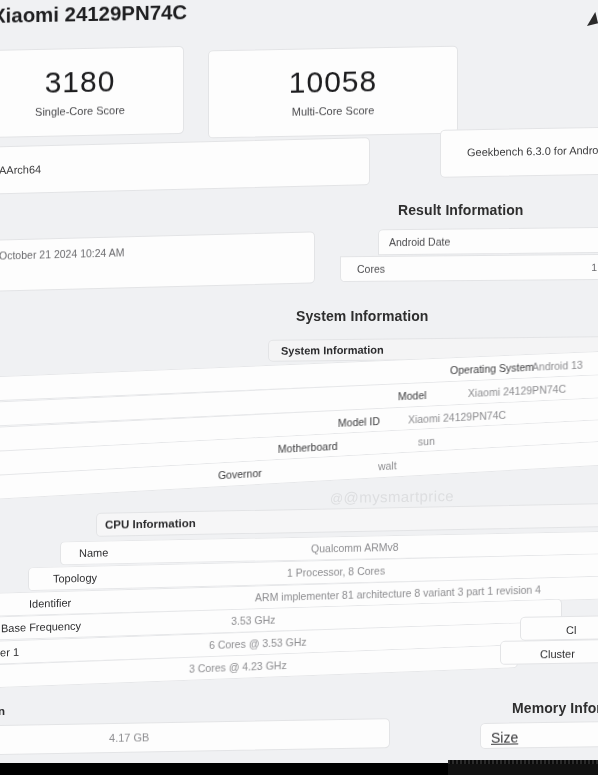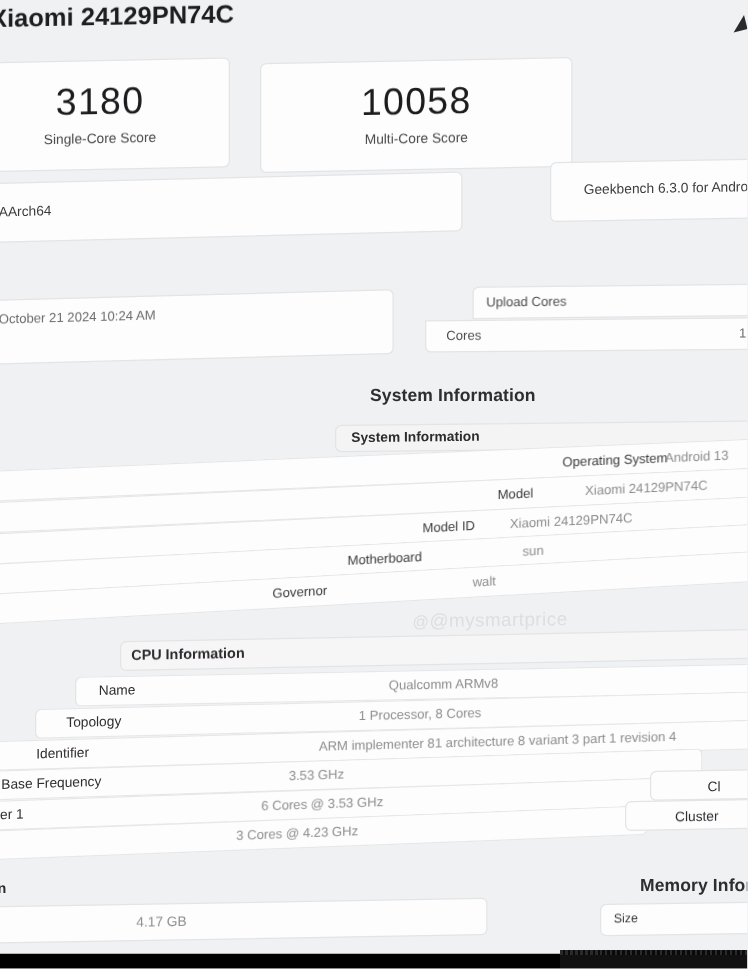--- a/index.html
+++ b/index.html
@@ -160,21 +160,21 @@
   #clip-card-a { left: 520px; top: 616px; width: 90px; height: 24px;
     transform: skewY(-1deg); }
   #clip-card-b { left: 500px; top: 640px; width: 110px; height: 24px;
     transform: skewY(-1deg); }
 
   
   #mem-title { left: 512px; top: 700px; }
   #mem-row { left: 480px; top: 722px; width: 140px; height: 26px;
     transform: skewY(-.8deg); }
   #mem-lab { position: absolute; left: 10px; top: 6px;
-    font-size: 10px; color: #3a3a3c; filter: blur(.45px); }
+    font-size: 14px; color: #3a3a3c; filter: blur(.45px); text-decoration: underline; }
 
   #mem-left-hdr { position: absolute; left: -2px; top: 705px;
     font-size: 11.5px; font-weight: bold; color: #2c2c2e; }
   #mem-left-card { left: -60px; top: 722px; width: 450px; height: 30px;
     transform: skewY(-1deg); }
   #mem-left-val { position: absolute; left: 168px; top: 8px;
     font-size: 11px; color: #8d8d90; filter: blur(.45px); }
 
   
   #bottom-strip {
@@ -207,25 +207,26 @@
     <div class="score-lab">Multi-Core Score</div>
   </div>
 
   <div class="card" id="arch-card">
     <div id="arch-text">AArch64</div>
   </div>
   <div class="card" id="version-card">
     <div id="version-text">Geekbench 6.3.0 for Android</div>
   </div>
 
+  <div class="sect-title" id="result-title">Result Information</div>
   <div class="card" id="result-left-card">
     <div id="result-date">October 21 2024 10:24 AM</div>
   </div>
   <div class="card" id="result-row-upload">
-    <div id="lbl-upload">Upload Cores</div>
+    <div id="lbl-upload">Android Date</div>
   </div>
   <div class="card" id="result-row-views">
     <div id="lbl-views">Cores</div>
     <div id="val-views">1</div>
   </div>
 
   <div class="sect-title" id="sys-title">System Information</div>
   <div class="card" id="sys-hdr-card">
     <div id="sys-hdr-text">System Information</div>
   </div>

